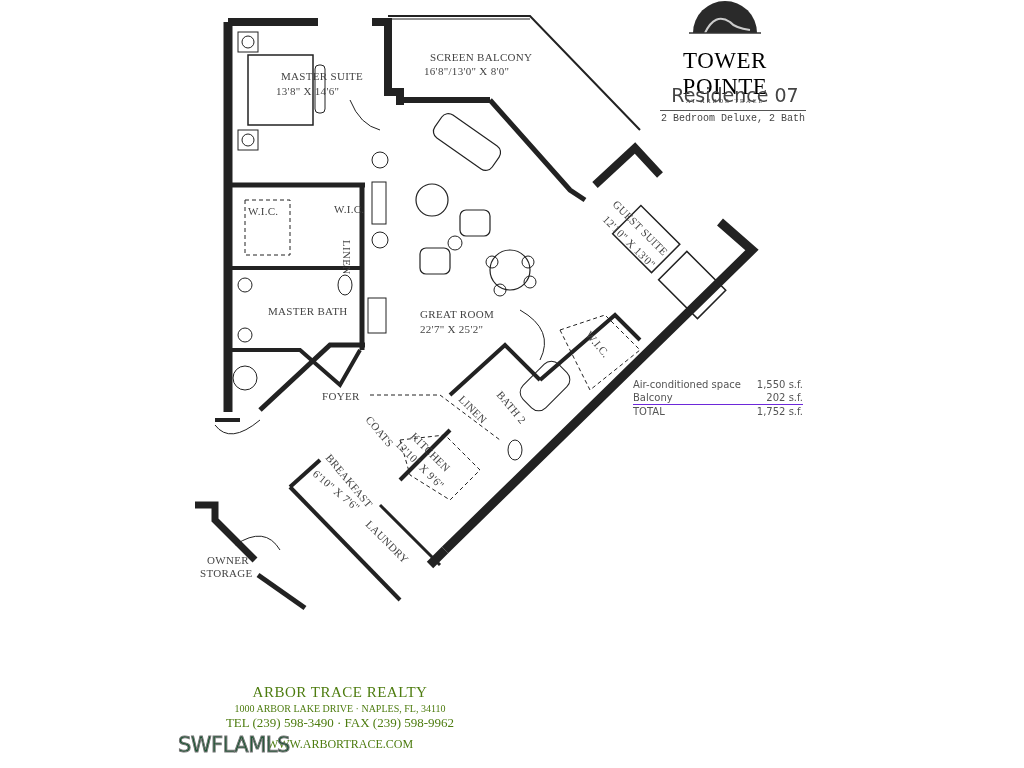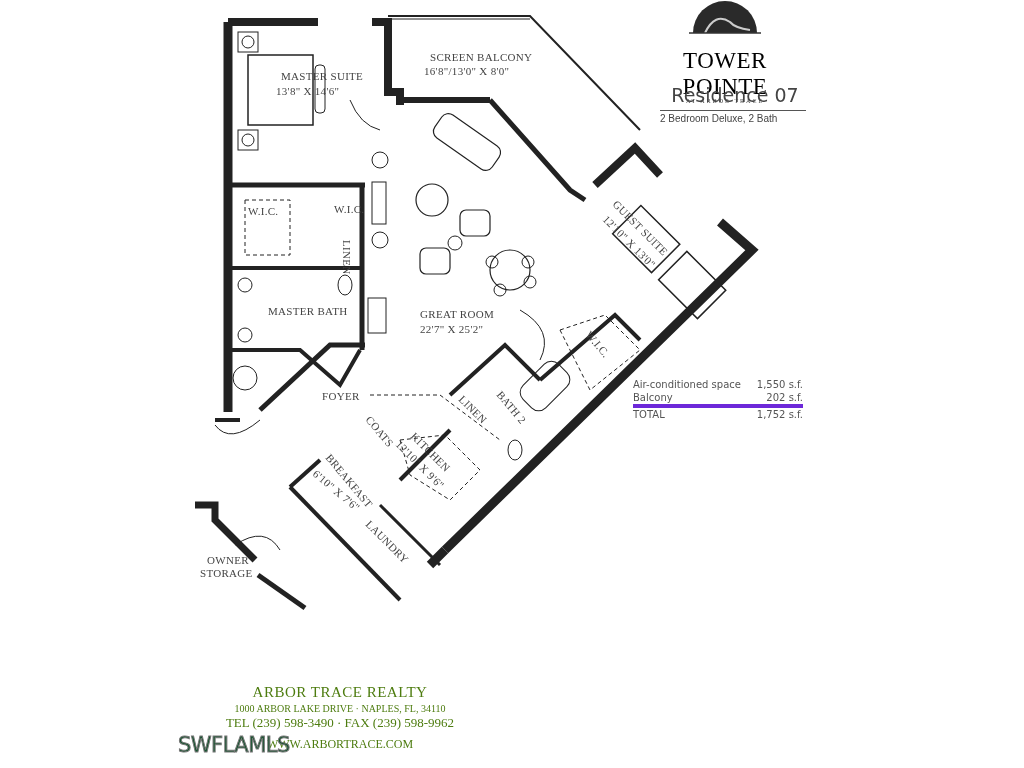--- a/index.html
+++ b/index.html
@@ -5,24 +5,24 @@
   html, body { margin:0; padding:0; }
   body { width:1024px; height:768px; background:#ffffff; position:relative; overflow:hidden; font-family:"Liberation Serif", serif; color:#333; }
   svg.plan { position:absolute; left:0; top:0; }
   .lbl { font-family:"Liberation Serif", serif; fill:#444; font-size:11px; letter-spacing:0.3px; }
   .brand { position:absolute; left:640px; top:0; width:170px; text-align:center; }
   .brand-logo { width:100px; height:34px; margin:0 auto; }
   .brand-title { font-size:23px; color:#000000; letter-spacing:0.5px; margin-top:10px; }
   .brand-sub { font-size:6px; letter-spacing:2px; color:#444; margin-top:-2px; }
   .res-title { position:absolute; left:665px; top:84px; width:140px; font-family:"DejaVu Sans", sans-serif; font-size:19px; color:#444; text-align:center; }
   .res-rule { position:absolute; left:660px; top:110px; width:146px; height:1px; background:#555; }
-  .res-sub { position:absolute; left:660px; top:113px; width:146px; font-family:Liberation Sans, sans-serif; font-size:10px; color:#444; }
+  .res-sub { position:absolute; left:660px; top:113px; width:146px; font-family:Liberation Mono, monospace; font-size:10px; color:#444; text-align:center; }
   .area { position:absolute; left:633px; top:378px; width:170px; font-family:"DejaVu Sans", sans-serif; font-size:10px; color:#555;text-align:center; }
   .area .row { display:flex; justify-content:space-between; height:13px; line-height:13px; }
-  .area .row.ul { border-bottom:4px solid #6d28d9; }
+  .area .row.ul { border-bottom:1px solid #6d28d9; }
   .footer { position:absolute; left:170px; top:684px; width:340px; text-align:center; color:#4d7c0f; }
   .f-name { font-size:15px; letter-spacing:0.5px; }
   .f-addr { font-size:10px; margin-top:2px; }
   .f-tel { font-size:13px; margin-top:1px; }
   .f-web { font-size:12px; margin-top:6px; }
   .watermark { position:absolute; left:178px; top:733px; font-family:"DejaVu Sans", sans-serif; font-size:21px; color:#14532d; -webkit-text-stroke:1px #777; letter-spacing:-0.5px; }
 </style>
 </head>
 <body>
 

